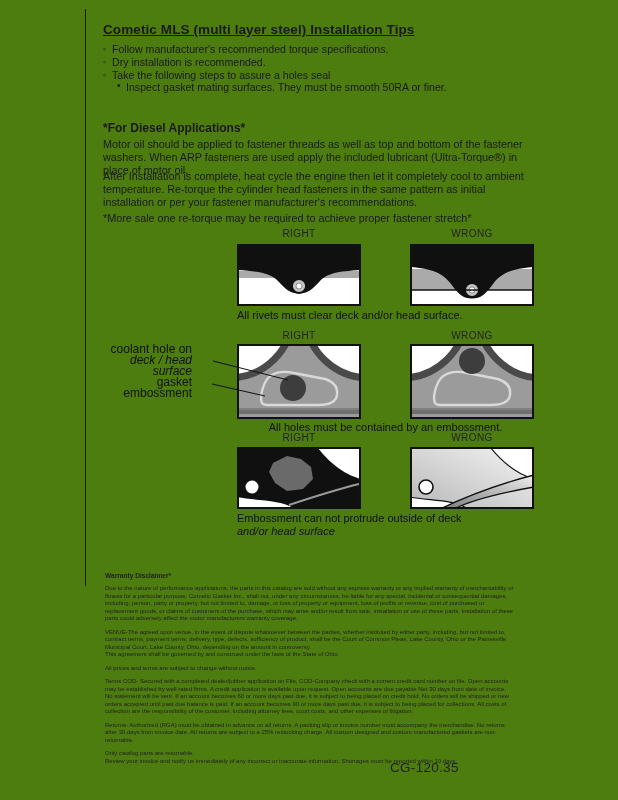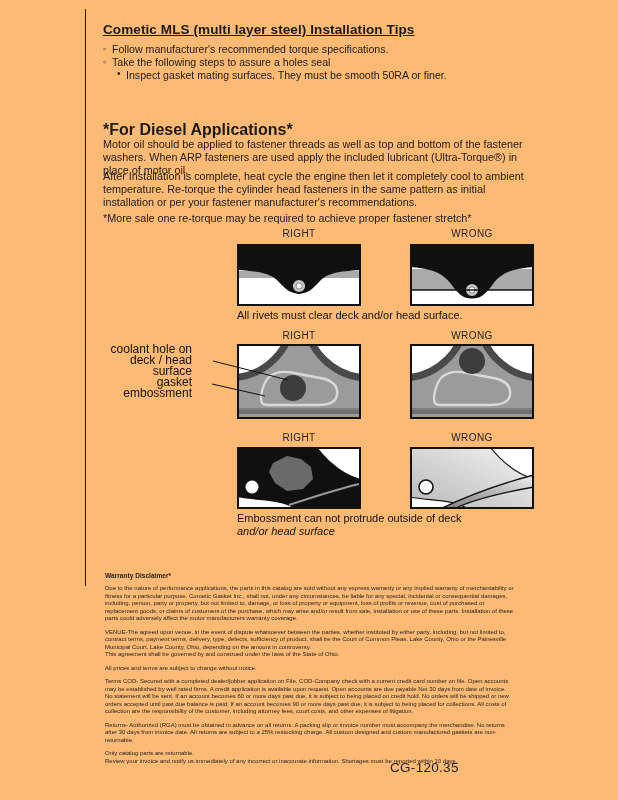--- a/index.html
+++ b/index.html
@@ -1,32 +1,32 @@
 <!DOCTYPE html>
 <html><head>
 <meta charset="utf-8">
 <style>
   * { margin:0; padding:0; box-sizing:border-box; }
   html,body { background:#ffffff; }
   body { width:618px; height:800px; position:relative; overflow:hidden;
          font-family:"Liberation Sans","DejaVu Sans",sans-serif; color:#1a1a1a; }
-  .page { position:absolute; inset:0; background:#fdba74; }
+  .page { position:absolute; inset:0; background:#4d7c0f; }
 
   .vrule { position:absolute; left:85px; top:9px; width:1px; height:577px; background:#1a1a1a; }
 
   .title { position:absolute; left:103px; top:22px; font-size:13.5px; font-weight:bold;
            text-decoration:underline; letter-spacing:0.1px; }
 
   .tips { position:absolute; left:103px; top:43px; width:430px; list-style:none; }
   .tips li { font-size:10.6px; line-height:12.8px; position:relative; padding-left:9px; }
   .tips li.lvl1::before { content:"\25E6"; position:absolute; left:0; top:0; font-size:9px; }
   .tips li.lvl2 { margin-left:14px; }
   .tips li.lvl2::before { content:"\2022"; position:absolute; left:0; top:-1px; font-size:10px; }
 
-  .h-diesel { position:absolute; left:103px; top:121px; font-size:16px; font-weight:bold; }
+  .h-diesel { position:absolute; left:103px; top:121px; font-size:12px; font-weight:bold; }
   .para { position:absolute; left:103px; width:430px; font-size:10.8px; line-height:13.2px; }
   #para1 { top:138px; }
   #para2 { top:170px; }
   #note  { top:212px; }
 
   .rw-label { position:absolute; width:124px; text-align:center; font-size:10px;
               letter-spacing:0.4px; color:#222; }
   .dbox { position:absolute; width:124px; display:block; }
   .caption { position:absolute; font-size:11px; line-height:12.5px; color:#111; }
 
@@ -47,20 +47,21 @@
 <body>
 
 <div class="page">
 
   <div class="vrule"></div>
 
   <div class="title">Cometic MLS (multi layer steel) Installation Tips</div>
 
   <ul class="tips">
     <li class="lvl1">Follow manufacturer's recommended torque specifications.</li>
+    <li class="lvl1">Dry installation is recommended.</li>
     <li class="lvl1">Take the following steps to assure a holes seal</li>
     <li class="lvl2">Inspect gasket mating surfaces.  They must be smooth 50RA or finer.</li>
   </ul>
 
   <div class="h-diesel">*For Diesel Applications*</div>
   <div class="para" id="para1">Motor oil should be applied to fastener threads as well as top and bottom of the fastener washers. When ARP fasteners are used apply the included lubricant (Ultra-Torque®) in place of motor oil.</div>
   <div class="para" id="para2">After Installation is complete, heat cycle the engine then let it completely cool to ambient temperature. Re-torque the cylinder head fasteners in the same pattern as initial installation or per your fastener manufacturer's recommendations.</div>
   <div class="para" id="note">*More sale one re-torque may be required to achieve proper fastener stretch*</div>
 
   <div class="rw-label" style="left:237px; top:228px;">RIGHT</div>
@@ -85,21 +86,21 @@
     <rect x="1" y="1" width="122" height="60" fill="none" stroke="#111" stroke-width="2"></rect>
   </svg>
 
   <div class="caption" style="left:237px; top:309px;">All rivets must clear deck and/or head surface.</div>
 
   <div class="rw-label" style="left:237px; top:330px;">RIGHT</div>
   <div class="rw-label" style="left:410px; top:330px;">WRONG</div>
 
   <div class="anno" style="top:344px;">
     <span class="ln" style="display:block;">coolant hole on</span>
-    <span class="ln" style="display:block;">deck / head surface</span>
+    <span class="ln" style="display:block;font-style:italic;">deck / head surface</span>
   </div>
   <div class="anno" style="top:377px;">gasket embossment</div>
 
   <svg class="dbox" style="left:237px; top:344px;" width="124" height="75" viewBox="0 0 124 75">
     <rect width="124" height="75" fill="#9b9b9b"></rect>
     <circle cx="-8" cy="-30" r="64" fill="#fff" stroke="#4a4a4a" stroke-width="7"></circle>
     <circle cx="132" cy="-30" r="64" fill="#fff" stroke="#4a4a4a" stroke-width="7"></circle>
     <rect x="0" y="66" width="124" height="4" fill="#6f6f6f"></rect>
     <line x1="0" y1="65" x2="124" y2="65" stroke="#555" stroke-width="0.8"></line>
     <path d="M25,59 C22,52 27,38 32,33 C38,28 48,27 57,29 L88,35 C97,38 101,44 100,51 C99,58 91,61 81,61 L34,61 C29,61 26,61 25,59 Z" fill="none" stroke="#d9d9d9" stroke-width="2.4"></path>
@@ -116,20 +117,21 @@
     <path d="M25,59 C22,52 27,38 32,33 C38,28 48,27 57,29 L88,35 C97,38 101,44 100,51 C99,58 91,61 81,61 L34,61 C29,61 26,61 25,59 Z" fill="none" stroke="#d9d9d9" stroke-width="2.4"></path>
     <circle cx="62" cy="17" r="13" fill="#3d3d3d"></circle>
     <rect x="1" y="1" width="122" height="73" fill="none" stroke="#111" stroke-width="2"></rect>
   </svg>
 
   <svg id="leader-overlay">
     <line x1="93" y1="21" x2="168" y2="40" stroke="#111" stroke-width="1"></line>
     <line x1="92" y1="44" x2="145" y2="56" stroke="#111" stroke-width="1"></line>
   </svg>
 
+  <div class="caption" style="left:237px; top:421px; width:297px; text-align:center;">All holes must be contained by an embossment.</div>
 
   <div class="rw-label" style="left:237px; top:432px;">RIGHT</div>
   <div class="rw-label" style="left:410px; top:432px;">WRONG</div>
 
   <svg class="dbox" style="left:237px; top:447px;" width="124" height="62" viewBox="0 0 124 62">
     <rect width="124" height="62" fill="#fff"></rect>
     <path d="M0,0 H80 C96,20 110,28 124,32 V62 H58 C44,52 18,54 0,50 Z" fill="#101010"></path>
     <path d="M36,16 L50,9 L64,12 L74,20 L76,32 L66,42 L50,44 L38,36 L32,25 Z" fill="#6a6a6a"></path>
     <path d="M52,58 C76,50 102,42 122,37" fill="none" stroke="#9a9a9a" stroke-width="2"></path>
     <circle cx="15" cy="40" r="6.5" fill="#fff"></circle>

